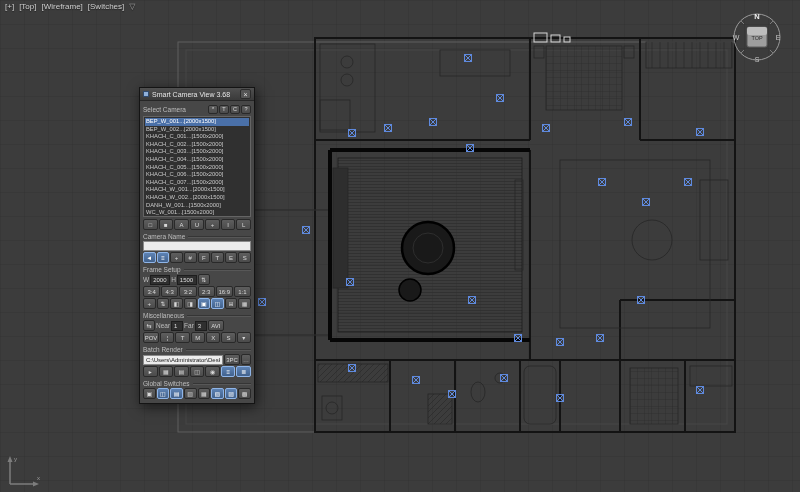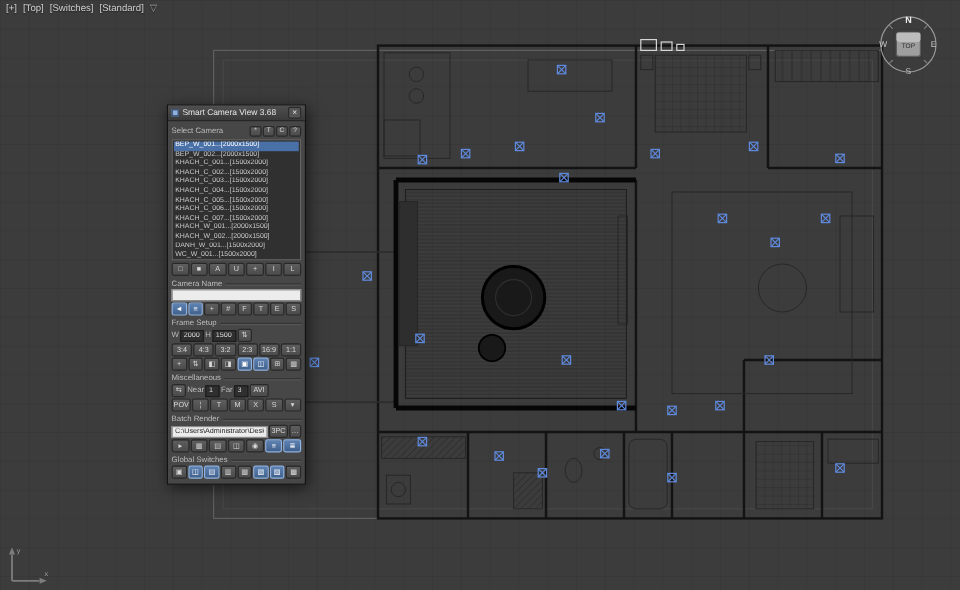--- a/index.html
+++ b/index.html
@@ -238,22 +238,22 @@
       <g transform="translate(700,390)">
           <rect x="-3.5" y="-3.5" width="7" height="7"></rect>
           <path d="M-3.5,-3.5L3.5,3.5M3.5,-3.5L-3.5,3.5"></path>
         </g>
     </g>
   </svg>
 
   <div id="vplabel">
     <span>[+]</span>
     <span>[Top]</span>
+    <span>[Wireframe]</span>
     <span>[Switches]</span>
-    <span>[Standard]</span>
     <span style="color:#9a9a9a">▽</span>
   </div>
 
   <svg id="compass" width="58" height="58" viewBox="0 0 58 58">
     <circle cx="29" cy="29" r="23" stroke="#9a9a9a" fill="none" stroke-width="1"></circle>
     <g stroke="#7d7d7d" stroke-width="1">
       <path d="M45,13 L42,16 M45,45 L42,42 M13,45 L16,42 M13,13 L16,16"></path>
     </g>
     <text x="29" y="11" text-anchor="middle" font-size="7.5" fill="#efefef" font-weight="bold">N</text>
     <text x="50" y="31.5" text-anchor="middle" font-size="7" fill="#c6c6c6">E</text>

